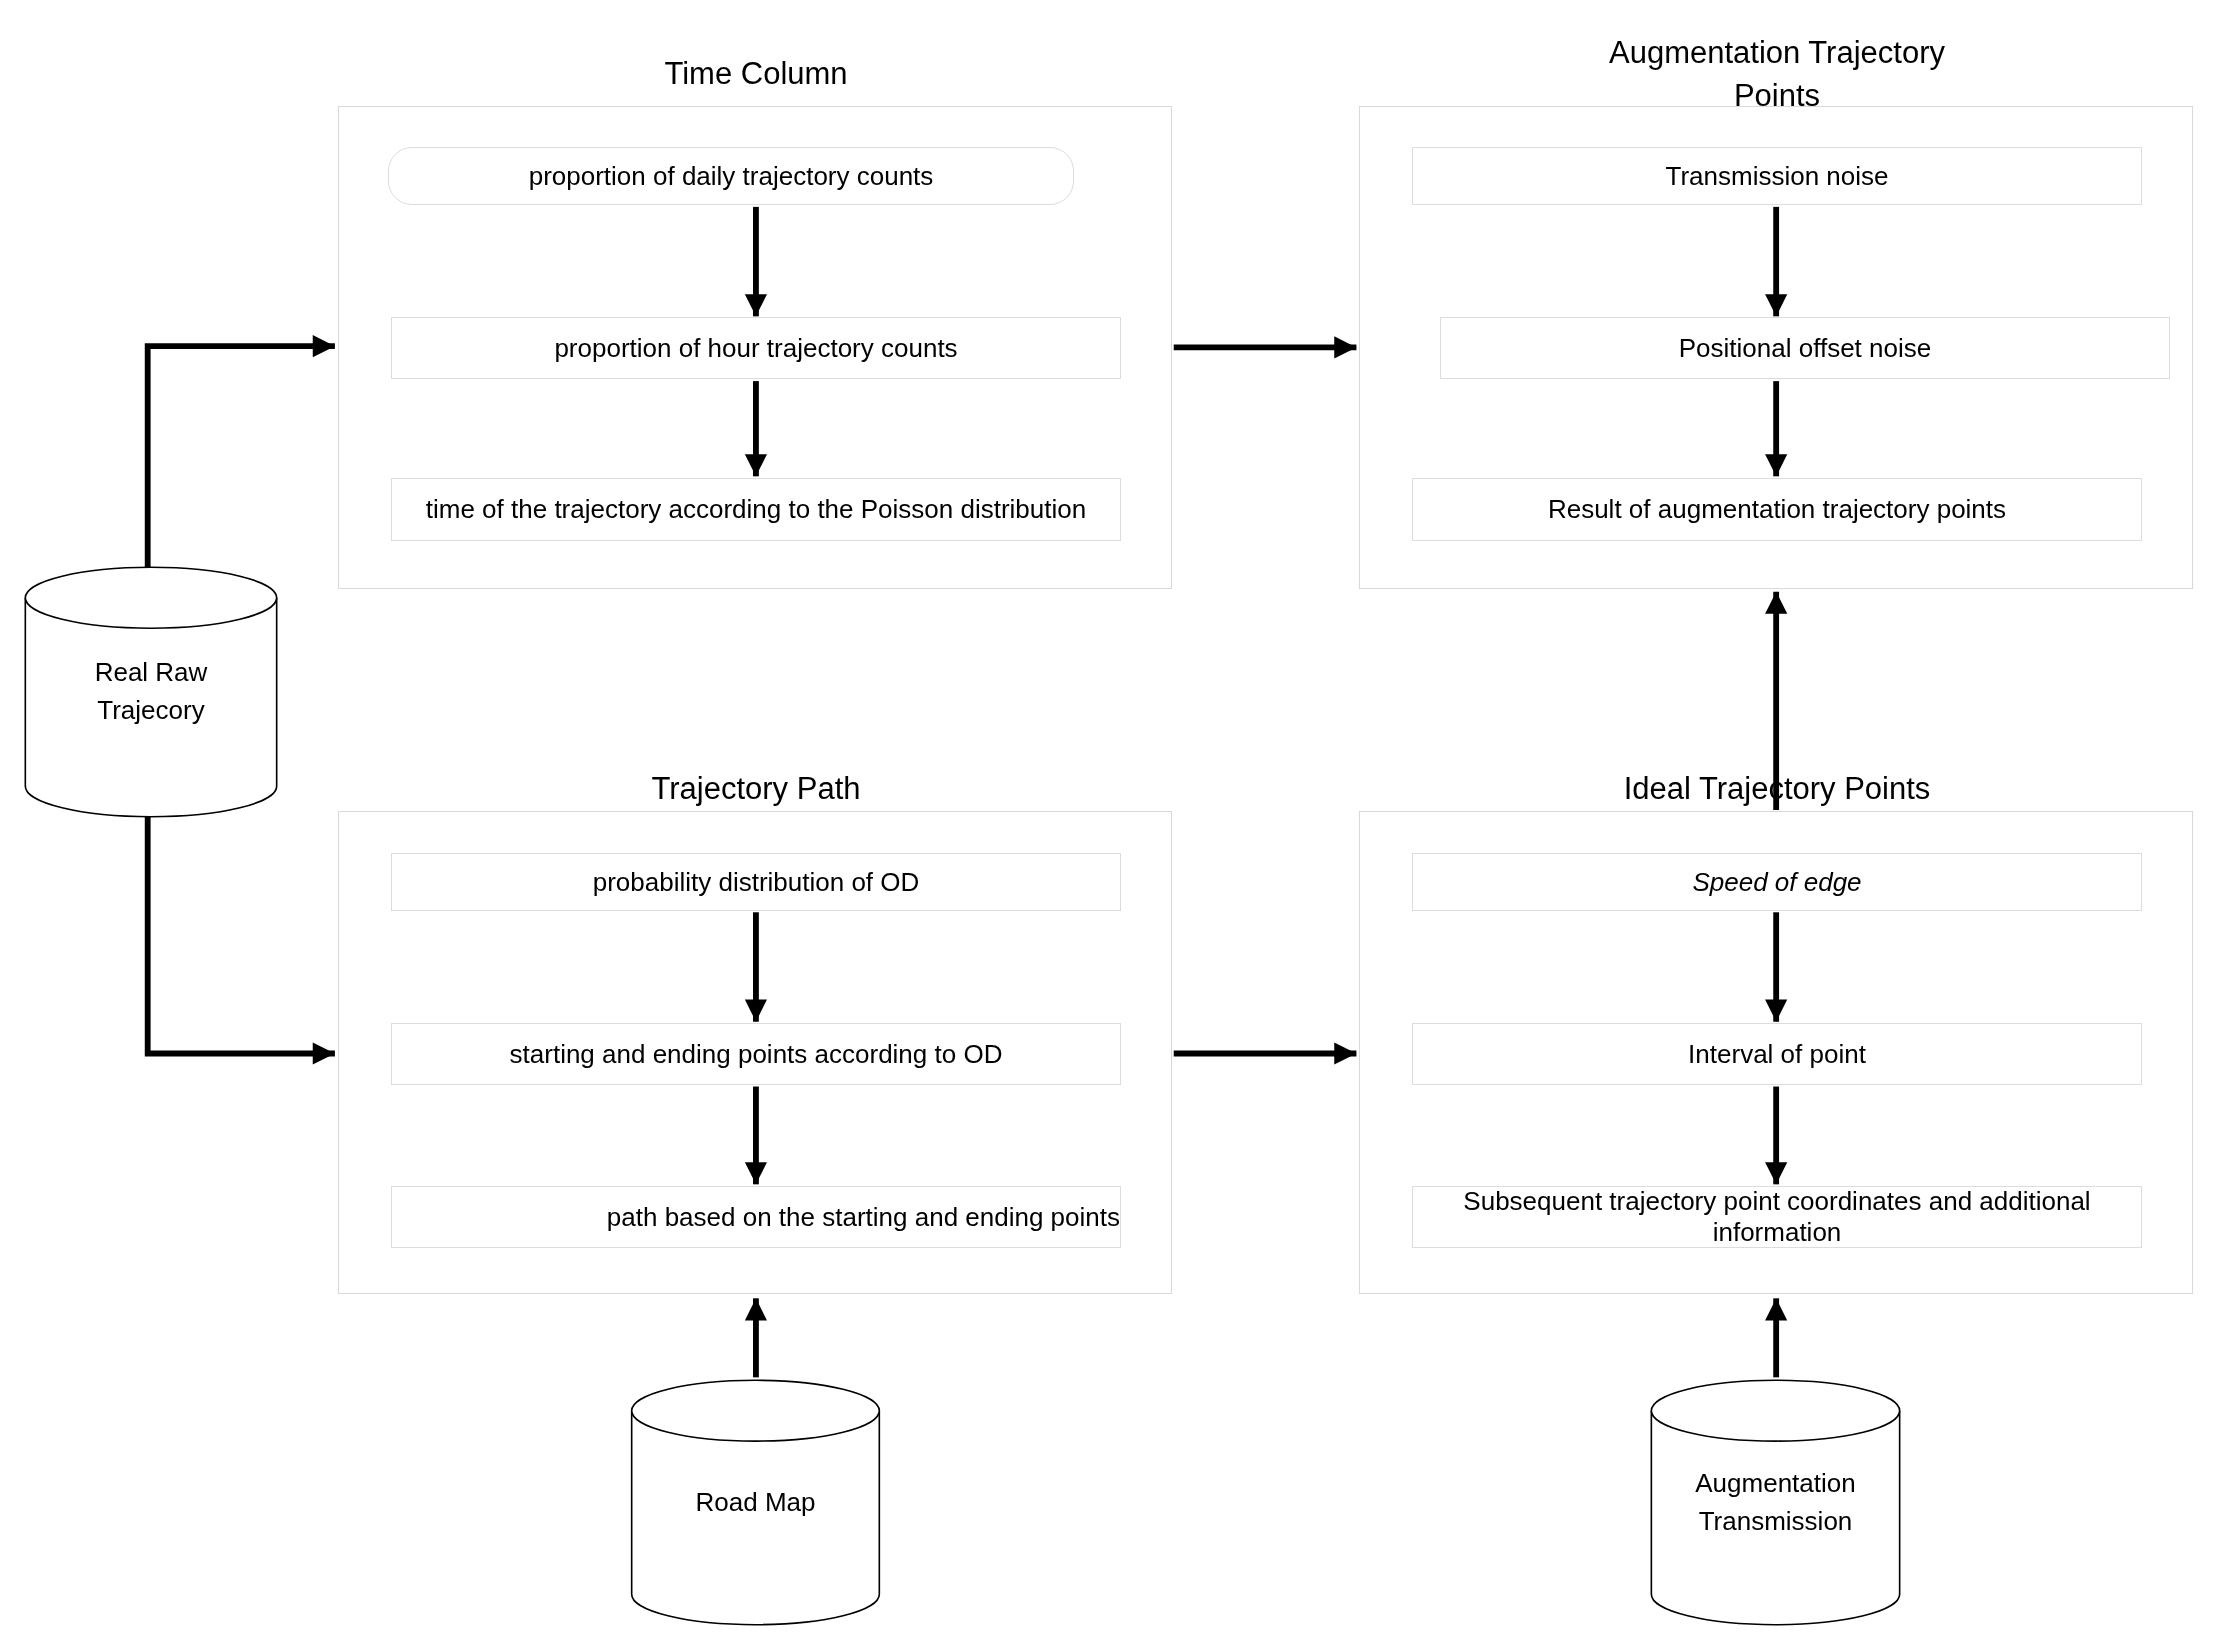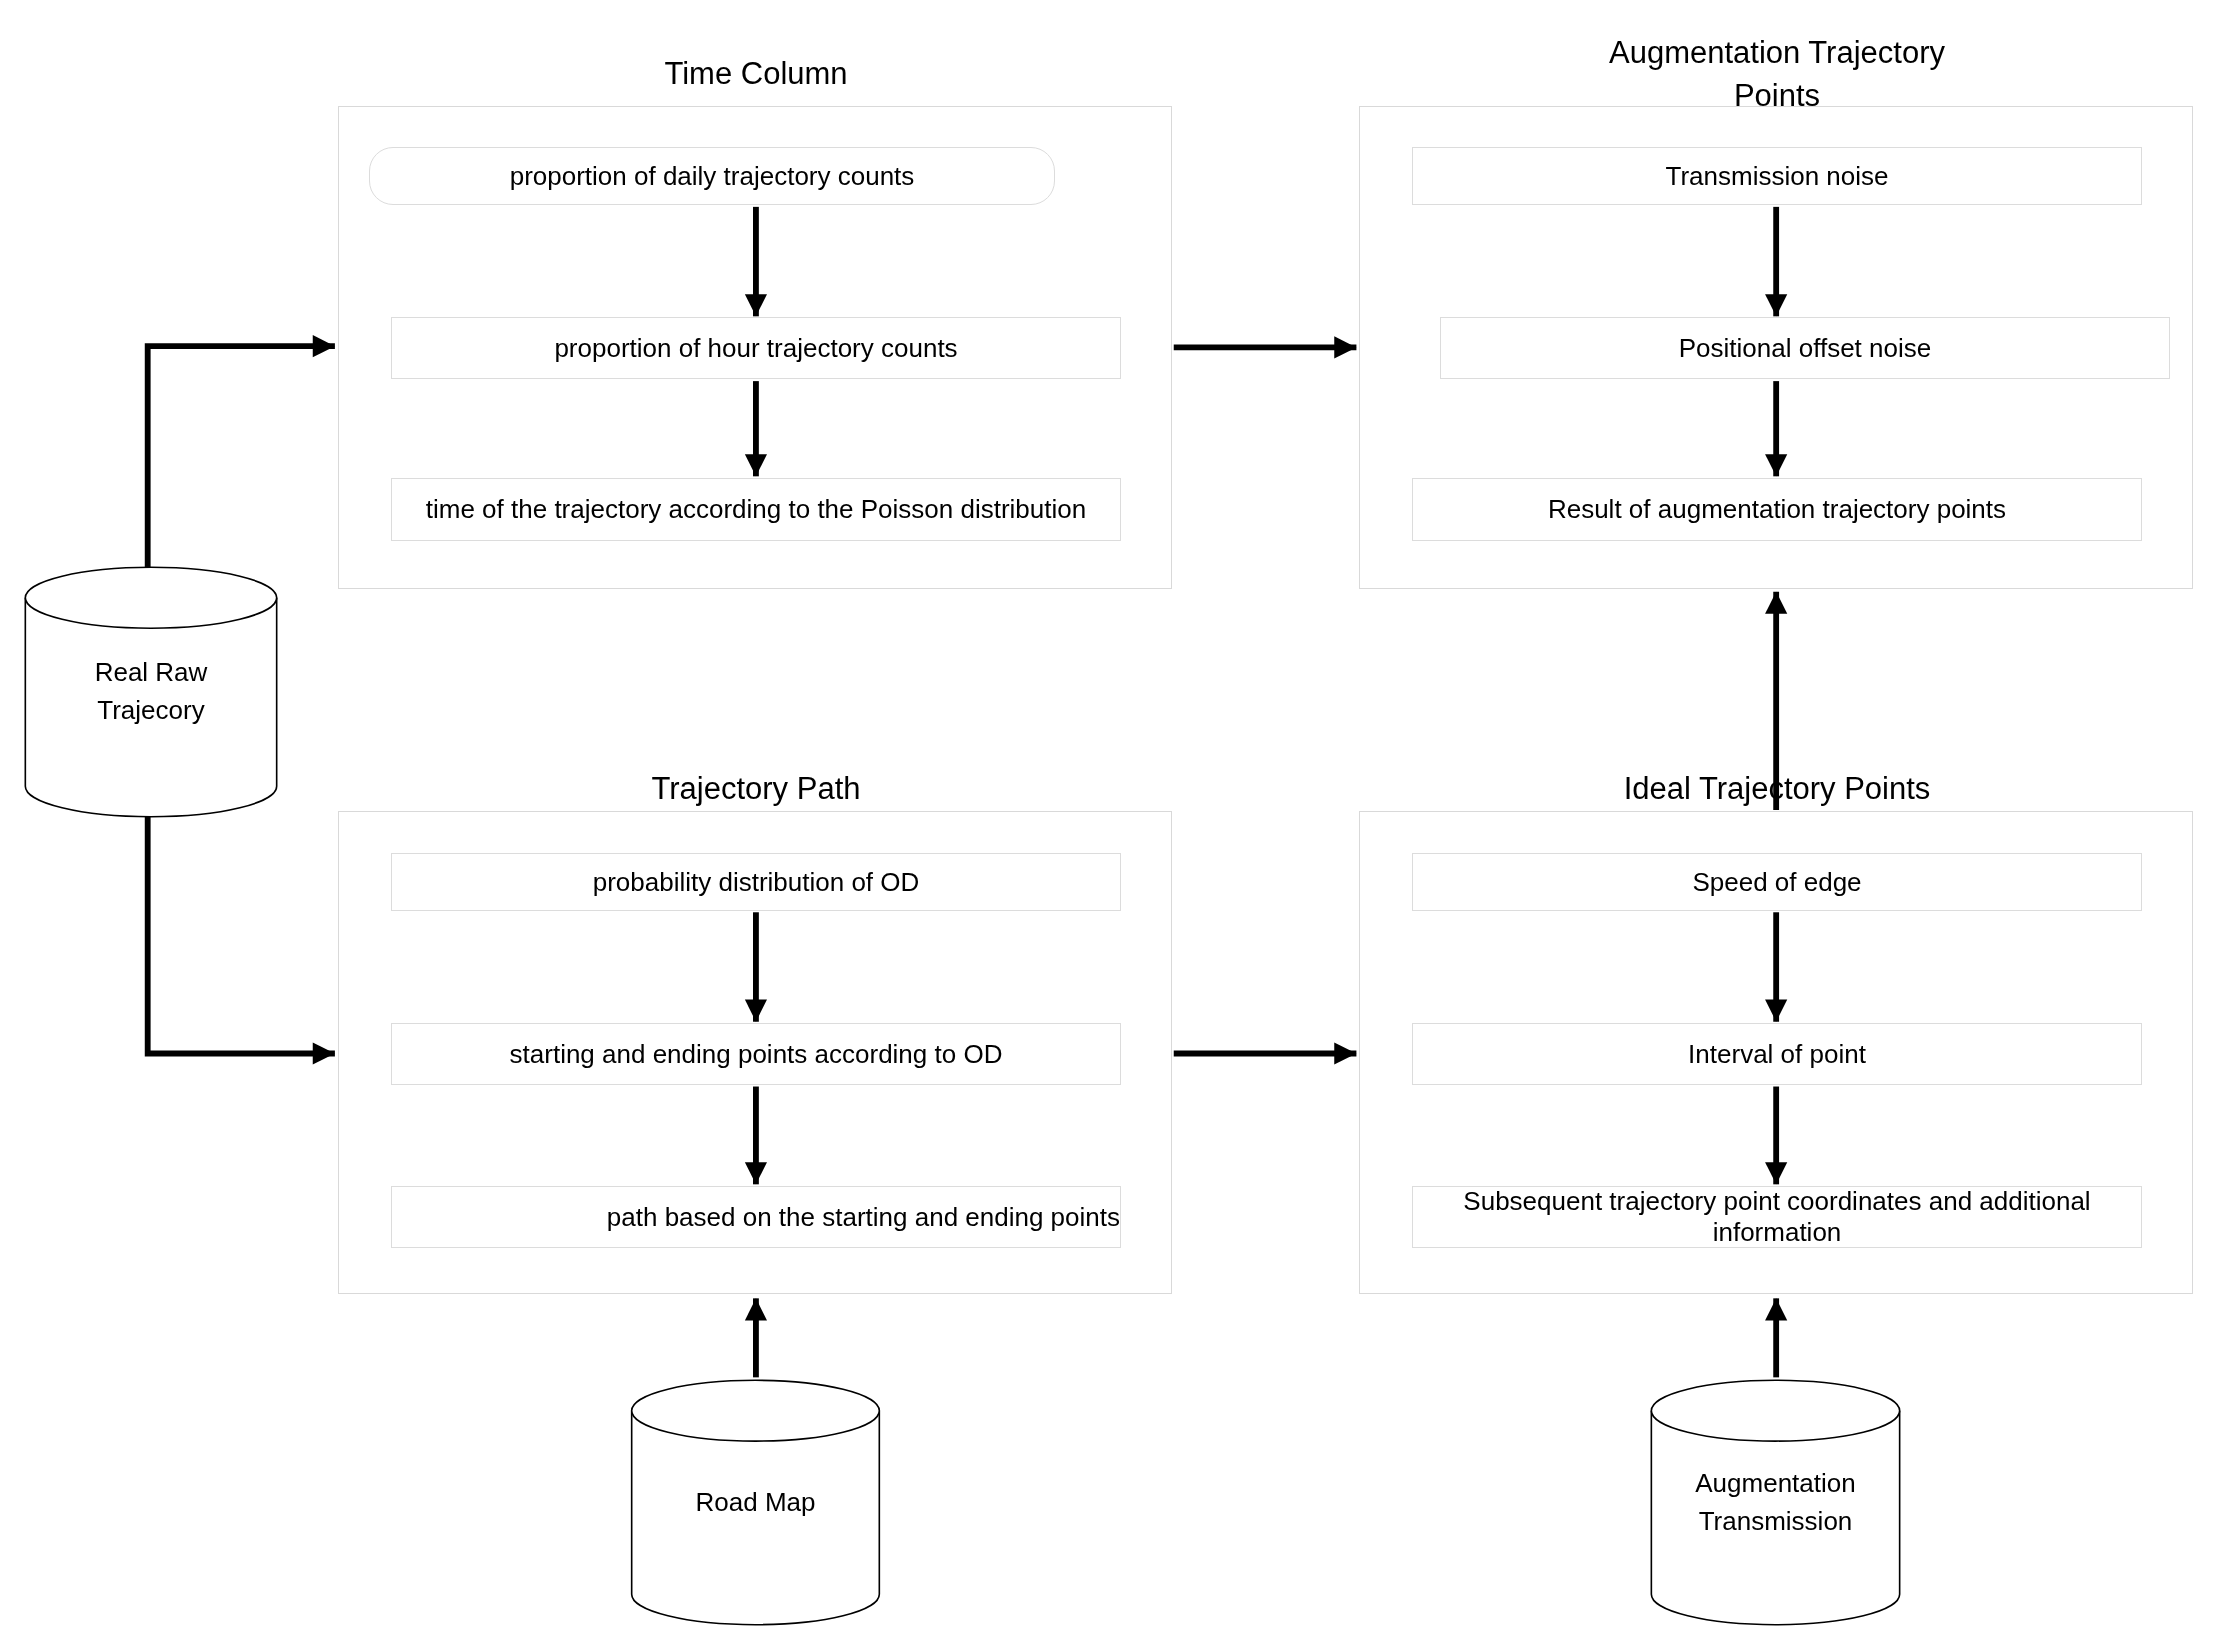--- a/index.html
+++ b/index.html
@@ -48,21 +48,21 @@
 
   <div class="title" style="left:1453px;top:768px;width:648px;">
     <span>Ideal Trajectory Points</span>
   </div>
 
   <div class="panel" style="left:338px;top:106px;width:834px;height:483px;"></div>
   <div class="panel" style="left:1359px;top:106px;width:834px;height:483px;"></div>
   <div class="panel" style="left:338px;top:811px;width:834px;height:483px;"></div>
   <div class="panel" style="left:1359px;top:811px;width:834px;height:483px;"></div>
 
-  <div class="box" style="left:369px;top:147px;width:686px;height:58px;border-radius:24px;">
+  <div class="box" style="left:388px;top:147px;width:686px;height:58px;border-radius:24px;">
     <span>proportion of daily trajectory counts</span>
   </div>
   <div class="box" style="left:391px;top:317px;width:730px;height:62px;">
     <span>proportion of hour trajectory counts</span>
   </div>
   <div class="box" style="left:1412px;top:147px;width:730px;height:58px;">
     <span>Transmission noise</span>
   </div>
 
   <div class="box" style="left:391px;top:478px;width:730px;height:63px;">
@@ -78,21 +78,21 @@
   <div class="box" style="left:391px;top:853px;width:730px;height:58px;">
     <span>probability distribution of OD</span>
   </div>
   <div class="box" style="left:391px;top:1023px;width:730px;height:62px;text-align:right;">
     <span>starting and ending points according to OD</span>
   </div>
   <div class="box" style="left:391px;top:1186px;width:730px;height:62px;justify-content:flex-end;">
     <span>path based on the starting and ending points</span>
   </div>
 
-  <div class="box" style="left:1412px;top:853px;width:730px;height:58px;">
+  <div class="box" style="left:1412px;top:853px;width:730px;height:58px;font-style:italic;">
     <span>Speed of edge</span>
   </div>
   <div class="box" style="left:1412px;top:1023px;width:730px;height:62px;justify-content:center;">
     <span>Interval of point</span>
   </div>
   <div class="box wrap" style="left:1412px;top:1186px;width:730px;height:62px;">
     <span>Subsequent trajectory point coordinates and additional information</span>
   </div>
 
   <svg class="connector-layer" width="2227" height="1649" viewBox="0 0 3438 2545">

